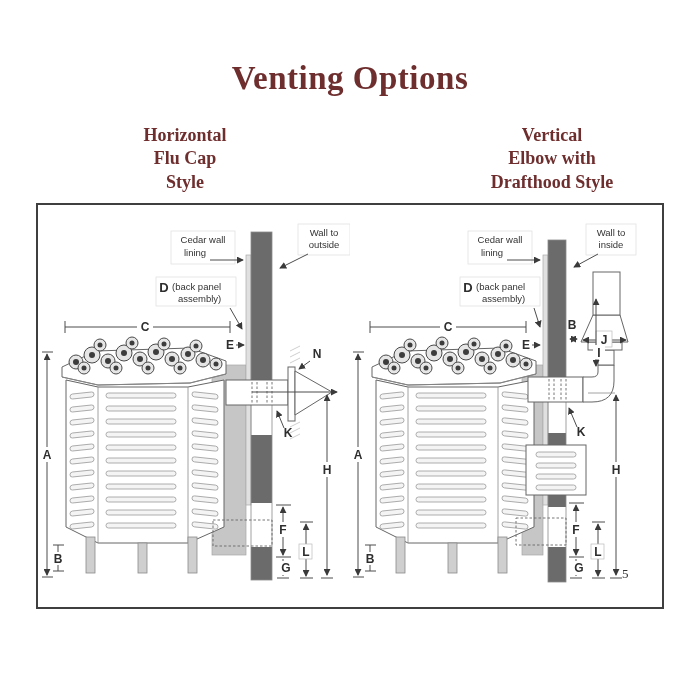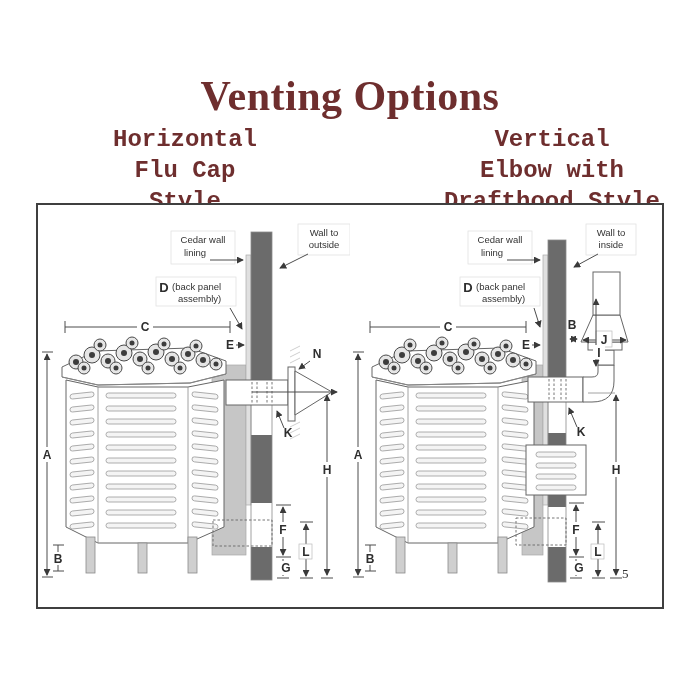--- a/index.html
+++ b/index.html
@@ -1,20 +1,20 @@
 <!DOCTYPE html>
 <html><head>
 <meta charset="utf-8">
 <style>
   html,body{margin:0;padding:0;background:#ffffff;}
   body{width:700px;height:700px;position:relative;font-family:"Liberation Sans",sans-serif;overflow:hidden;}
-  .page-title{position:absolute;top:72px;left:0;width:700px;text-align:center;
-    font-family:"Liberation Serif",serif;font-weight:bold;font-size:42px;color:#6e2e2e;letter-spacing:.5px;}
+  .page-title{position:absolute;top:60px;left:0;width:700px;text-align:center;
+    font-family:"Liberation Serif",serif;font-weight:bold;font-size:33px;color:#6e2e2e;letter-spacing:.5px;}
   .subtitle{position:absolute;top:124px;text-align:center;white-space:pre-line;
-    font-family:Liberation Mono, monospace;font-weight:bold;font-size:24px;line-height:1.3;color:#6e2e2e;}
+    font-family:Liberation Serif, serif;font-weight:bold;font-size:18px;line-height:1.3;color:#6e2e2e;}
   .subtitle.left{left:95px;width:180px;}
   .subtitle.right{left:442px;width:220px;}
   .diagram-box{position:absolute;left:36px;top:203px;width:624px;height:402px;
     border:2px solid #3f3f3f;background:#fff;}
   svg{position:absolute;}
   #svg-left{left:40px;top:215px;}
   #svg-right{left:350px;top:215px;}
   .page-num{position:absolute;left:622px;top:566px;width:20px;font-family:"Liberation Serif",serif;
     font-size:13px;color:#333;}
   

